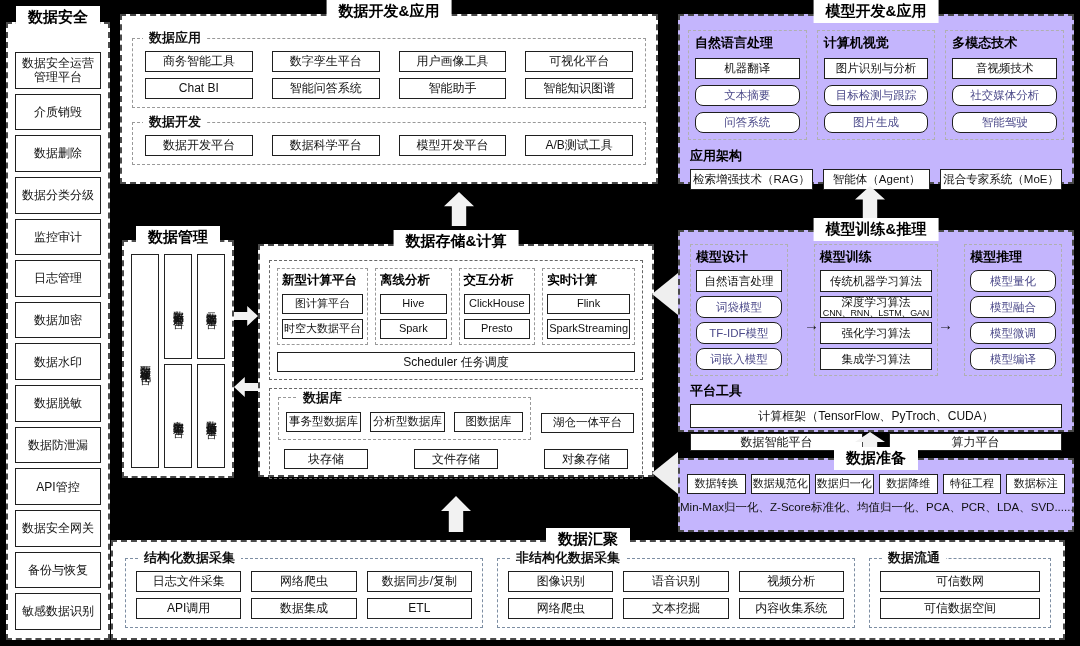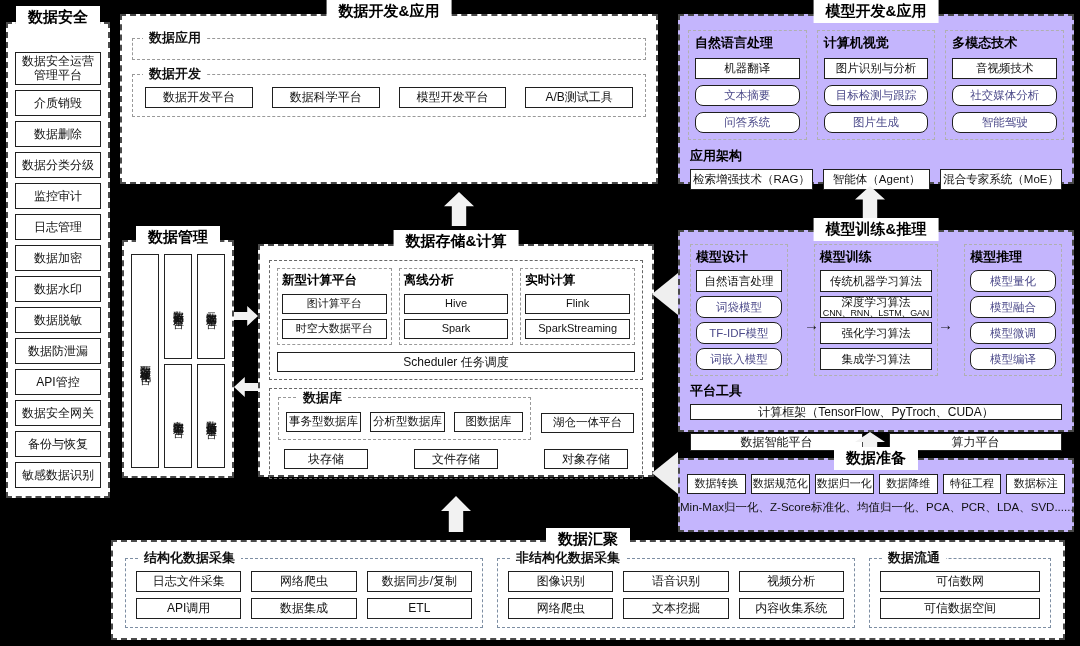--- a/index.html
+++ b/index.html
@@ -21,21 +21,21 @@
   }
   .box .sub{font-size:9px;line-height:1;letter-spacing:-0.2px;}
   .accent{color:#4c4a8a;border-radius:8px;}
   .glabel{font-weight:bold;font-size:13px;color:#000;}
   .glabel-float{
     position:absolute;top:-10px;left:10px;background:#fff;padding:0 6px;
     font-weight:bold;font-size:13px;white-space:nowrap;
   }
 
   
-  #security{left:6px;top:22px;width:104px;height:476px;}
+  #security{left:6px;top:22px;width:104px;height:618px;}
   #security .tab{top:-18px;}
   #security .stack{display:flex;flex-direction:column;gap:5px;height:100%;box-sizing:border-box;padding:28px 7px 8px;}
   #security .stack .box{flex:1;font-size:12px;}
 
   
   #devapp{left:120px;top:14px;width:538px;height:170px;}
   .group{position:relative;border:1.5px dashed #999;margin:0 10px;padding:12px 12px 8px;}
   #devapp .group.app{margin-top:22px;}
   #devapp .group.dev{margin-top:14px;}
   .grid4{display:grid;grid-template-columns:repeat(4,1fr);gap:6px 19px;}
@@ -81,21 +81,21 @@
   .tierrow .box{flex:1;height:20px;}
 
   
   #training{left:678px;top:230px;width:396px;height:202px;}
   .tr-cols{display:flex;gap:26px;padding:12px 10px 0;position:relative;}
   .tr-col{flex:1;border:1.5px dashed #b0b0b0;padding:3px 5px 5px;display:flex;flex-direction:column;gap:4px;}
   .tr-col .box{height:22px;font-size:11.5px;white-space:nowrap;padding:0 2px;line-height:1.1;}
   .mini-arrow{position:absolute;top:84px;font-size:15px;font-weight:bold;color:#111;}
   .plat{padding:6px 10px 0;}
   .plat .glabel{display:block;margin-bottom:4px;}
-  .framework{height:16px;font-size:12px;margin-bottom:13px;white-space:nowrap;}
+  .framework{height:24px;font-size:12px;margin-bottom:5px;white-space:nowrap;}
   .platrow{display:flex;gap:26px;}
   .platrow .box{flex:1;height:18px;font-size:12px;}
 
   
   #prep{left:678px;top:458px;width:396px;height:74px;}
   .prep-row{display:flex;gap:5px;padding:14px 7px 3px;}
   .prep-row .box{flex:1;height:20px;font-size:11px;white-space:nowrap;padding:0 1px;}
   .note{text-align:center;font-size:11.5px;margin-top:3px;white-space:nowrap;}
 
   
@@ -139,20 +139,30 @@
       <div class="box">数据安全网关</div>
       <div class="box">备份与恢复</div>
       <div class="box">敏感数据识别</div>
     </div>
 </section>
 
 <section class="panel" id="devapp">
   <h2 class="tab">数据开发&amp;应用</h2>
   <div class="group app">
     <span class="glabel-float">数据应用</span>
+    <div class="grid4">
+        <div class="box">商务智能工具</div>
+        <div class="box">数字孪生平台</div>
+        <div class="box">用户画像工具</div>
+        <div class="box">可视化平台</div>
+        <div class="box">Chat BI</div>
+        <div class="box">智能问答系统</div>
+        <div class="box">智能助手</div>
+        <div class="box">智能知识图谱</div>
+      </div>
   </div>
   <div class="group dev">
     <span class="glabel-float">数据开发</span>
     <div class="grid4">
         <div class="box">数据开发平台</div>
         <div class="box">数据科学平台</div>
         <div class="box">模型开发平台</div>
         <div class="box">A/B测试工具</div>
       </div>
   </div>
@@ -201,20 +211,24 @@
   <h2 class="tab">数据存储&amp;计算</h2>
   <div class="sc-upper">
     <div class="sc-cols">
       <div class="sc-col">
         <span class="glabel">新型计算平台</span>
         <div style="display:contents"><div class="box">图计算平台</div><div class="box">时空大数据平台</div></div>
       </div>
       <div class="sc-col">
         <span class="glabel">离线分析</span>
         <div style="display:contents"><div class="box">Hive</div><div class="box">Spark</div></div>
+      </div>
+      <div class="sc-col">
+        <span class="glabel">交互分析</span>
+        <div style="display:contents"><div class="box">ClickHouse</div><div class="box">Presto</div></div>
       </div>
       <div class="sc-col">
         <span class="glabel">实时计算</span>
         <div style="display:contents"><div class="box">Flink</div><div class="box">SparkStreaming</div></div>
       </div>
     </div>
     <div class="box sched">Scheduler 任务调度</div>
   </div>
   <div class="sc-lower">
     <div class="dbrow">

